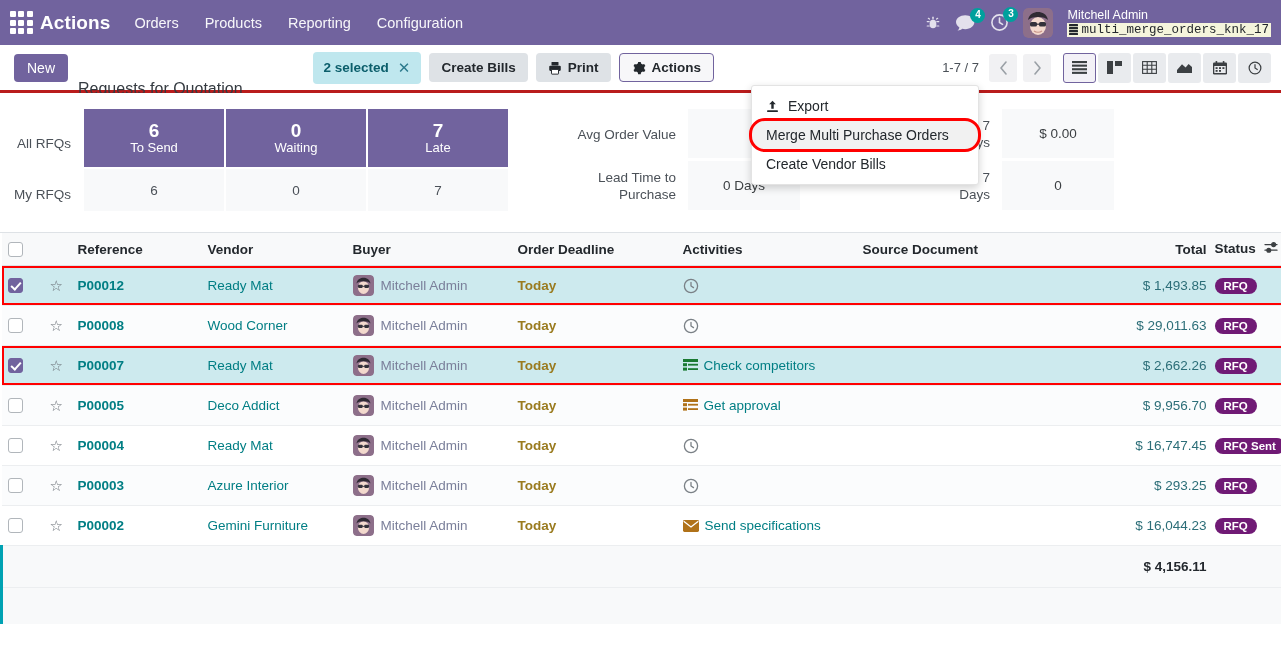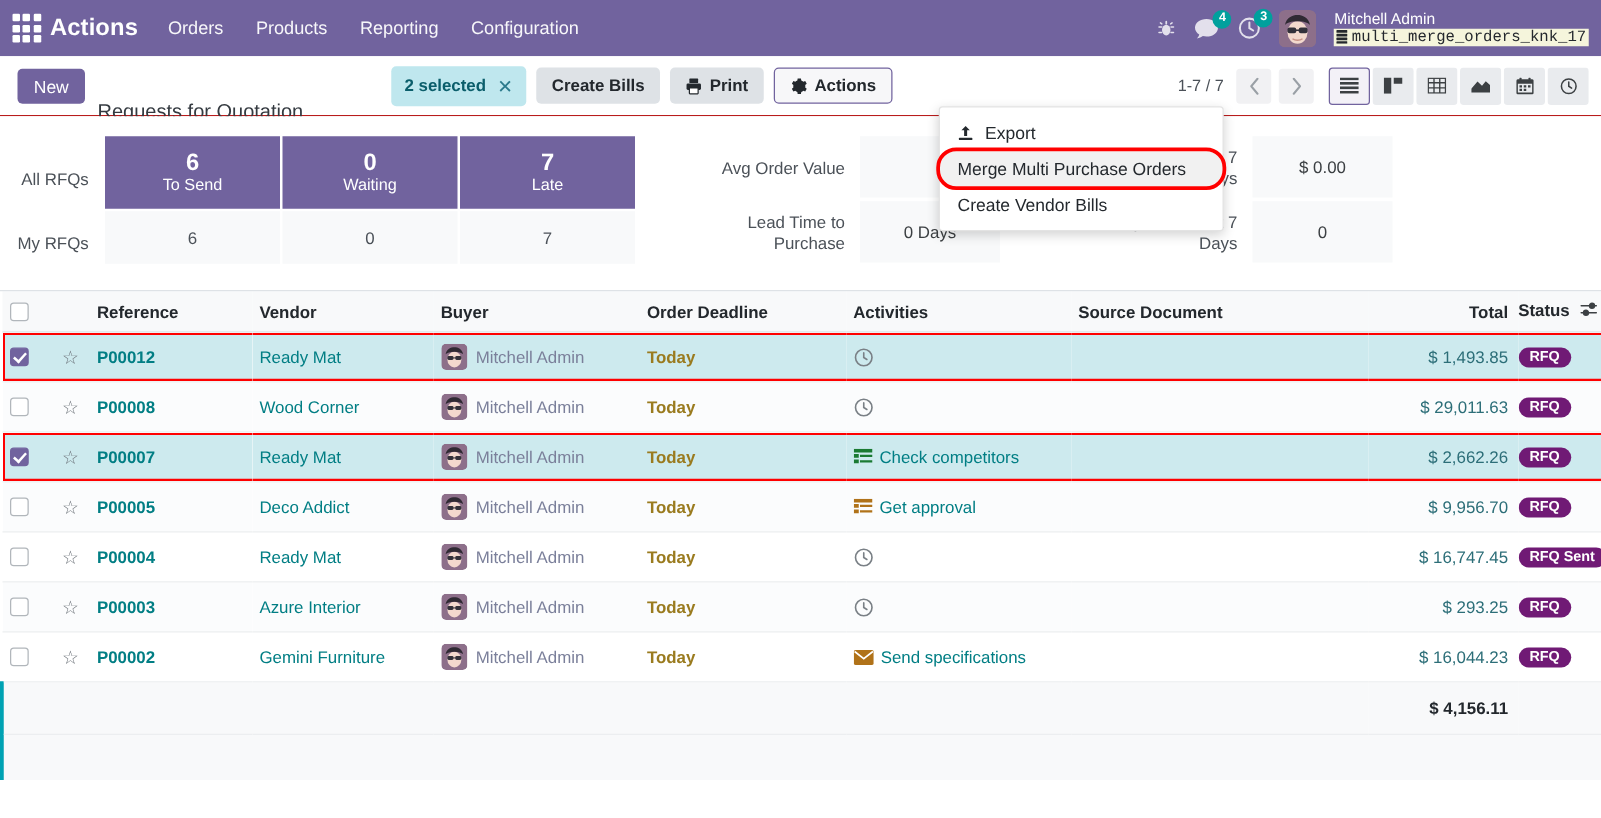--- a/index.html
+++ b/index.html
@@ -38,21 +38,21 @@
   .user-block { display: flex; flex-direction: column; line-height: 1.15; cursor: pointer; }
   .user-name { font-size: 12.5px; color: #ffffff; }
   .db-name {
     background: #f5f5dc; color: #24282d; font-family: Liberation Mono, monospace;
     font-size: 12.5px; padding: 0 2px; display: inline-flex; align-items: center; gap: 3px;
     max-width: 205px; overflow: hidden; white-space: nowrap;
   }
 
   
   .control-panel {
-    height: 48px; background: #ffffff; border-bottom: 1px solid #b91c1c;
+    height: 48px; background: #ffffff; border-bottom: 3px solid #b91c1c;
     display: flex; align-items: center; padding: 0 10px 0 14px; gap: 10px; position: relative;
   }
   .btn-new {
     background: #71639e; color: #fff; border: none; border-radius: 4px;
     padding: 6px 13px; font-size: 14px; cursor: pointer; font-family: inherit;
   }
   .breadcrumb-title { font-size: 16px; color: #343a40; white-space: nowrap; margin-top: 43px; }
   .cp-center { margin-left: 60px; display: flex; align-items: center; gap: 8px; }
   .sel-pill {
     background: #bfe7ee; color: #0b5e6b; border: none; border-radius: 4px;

